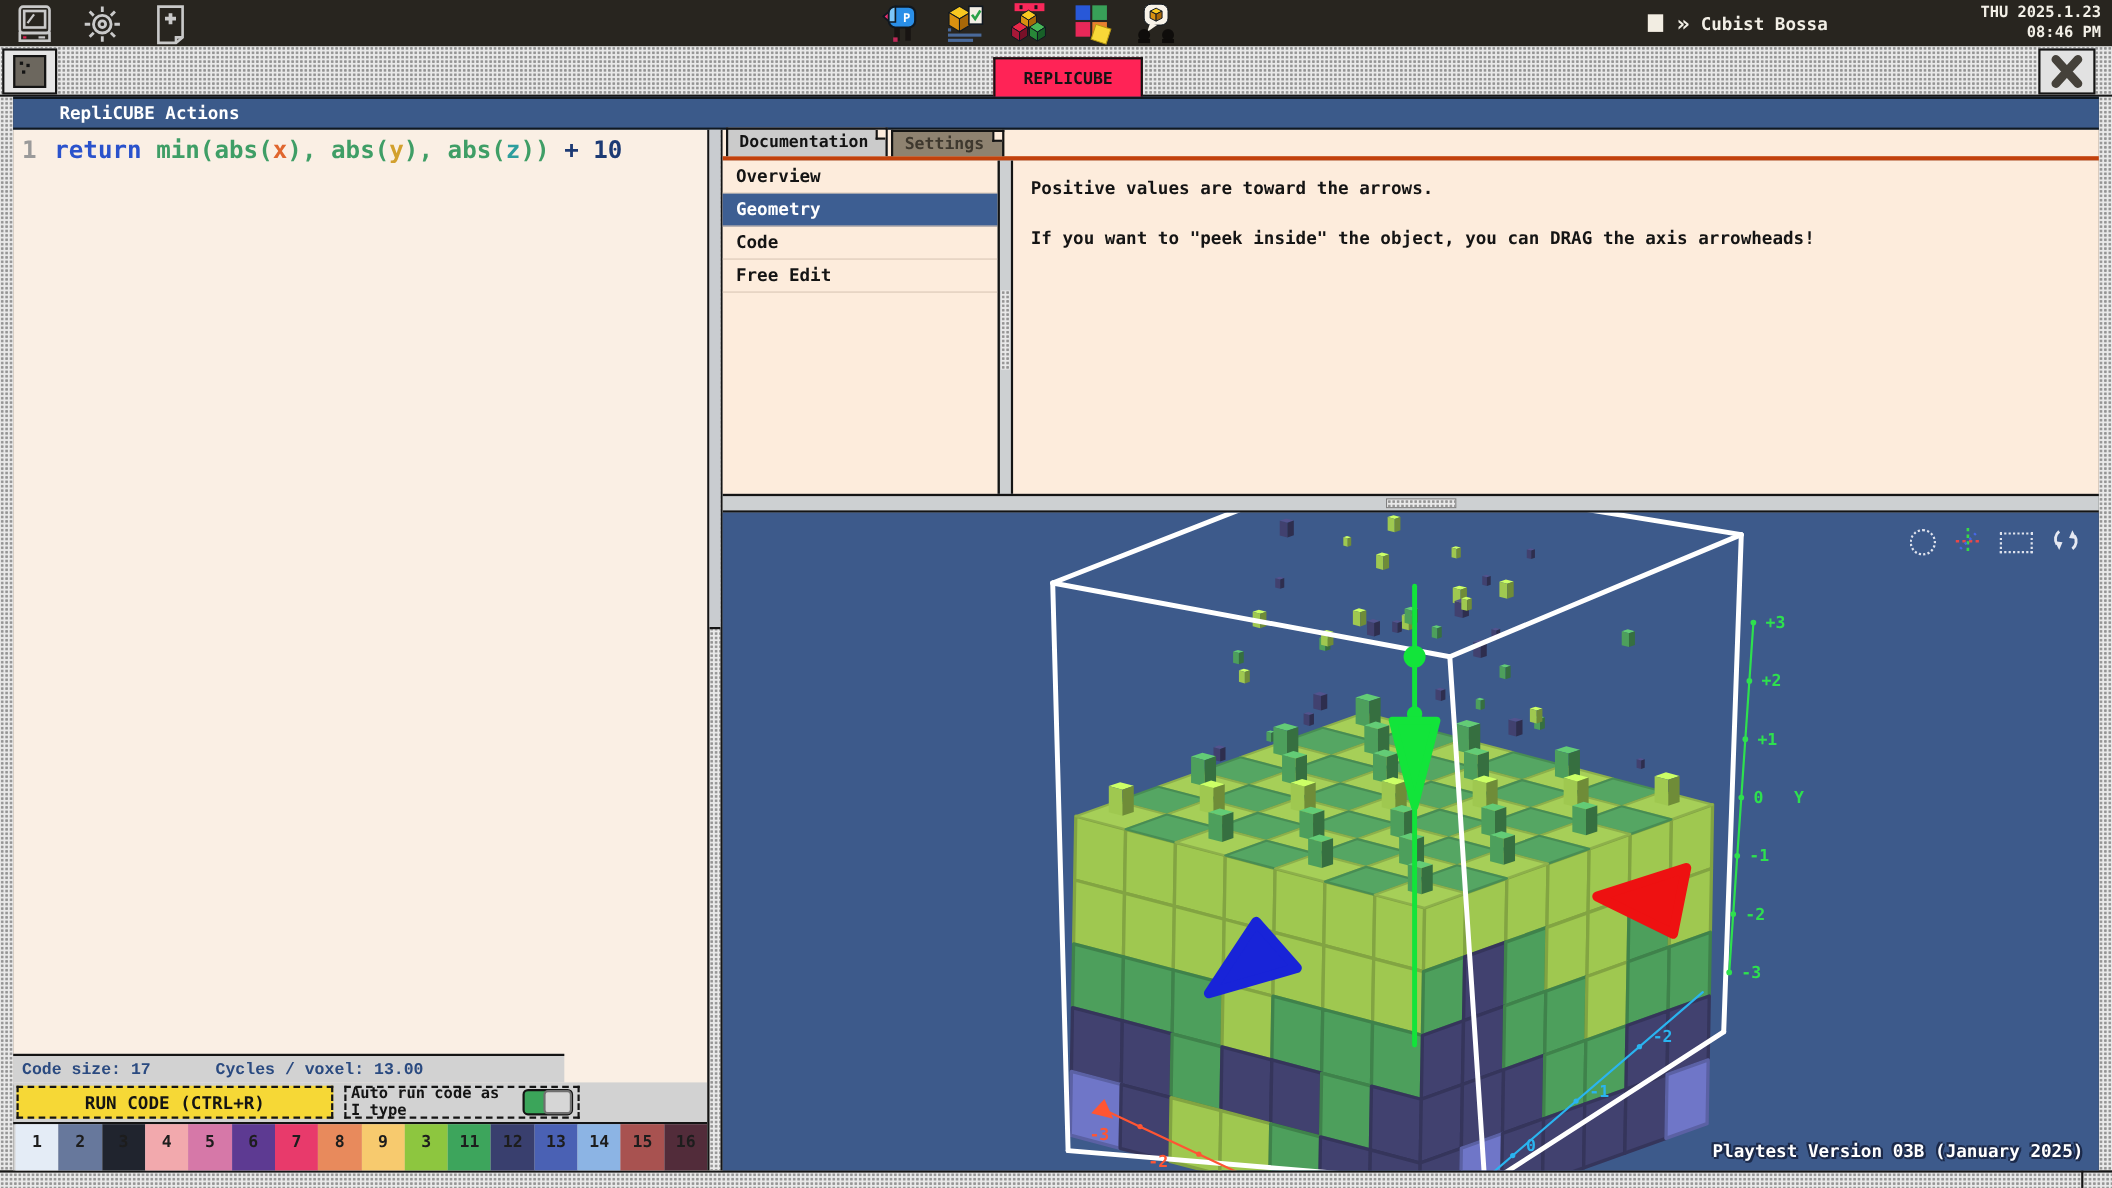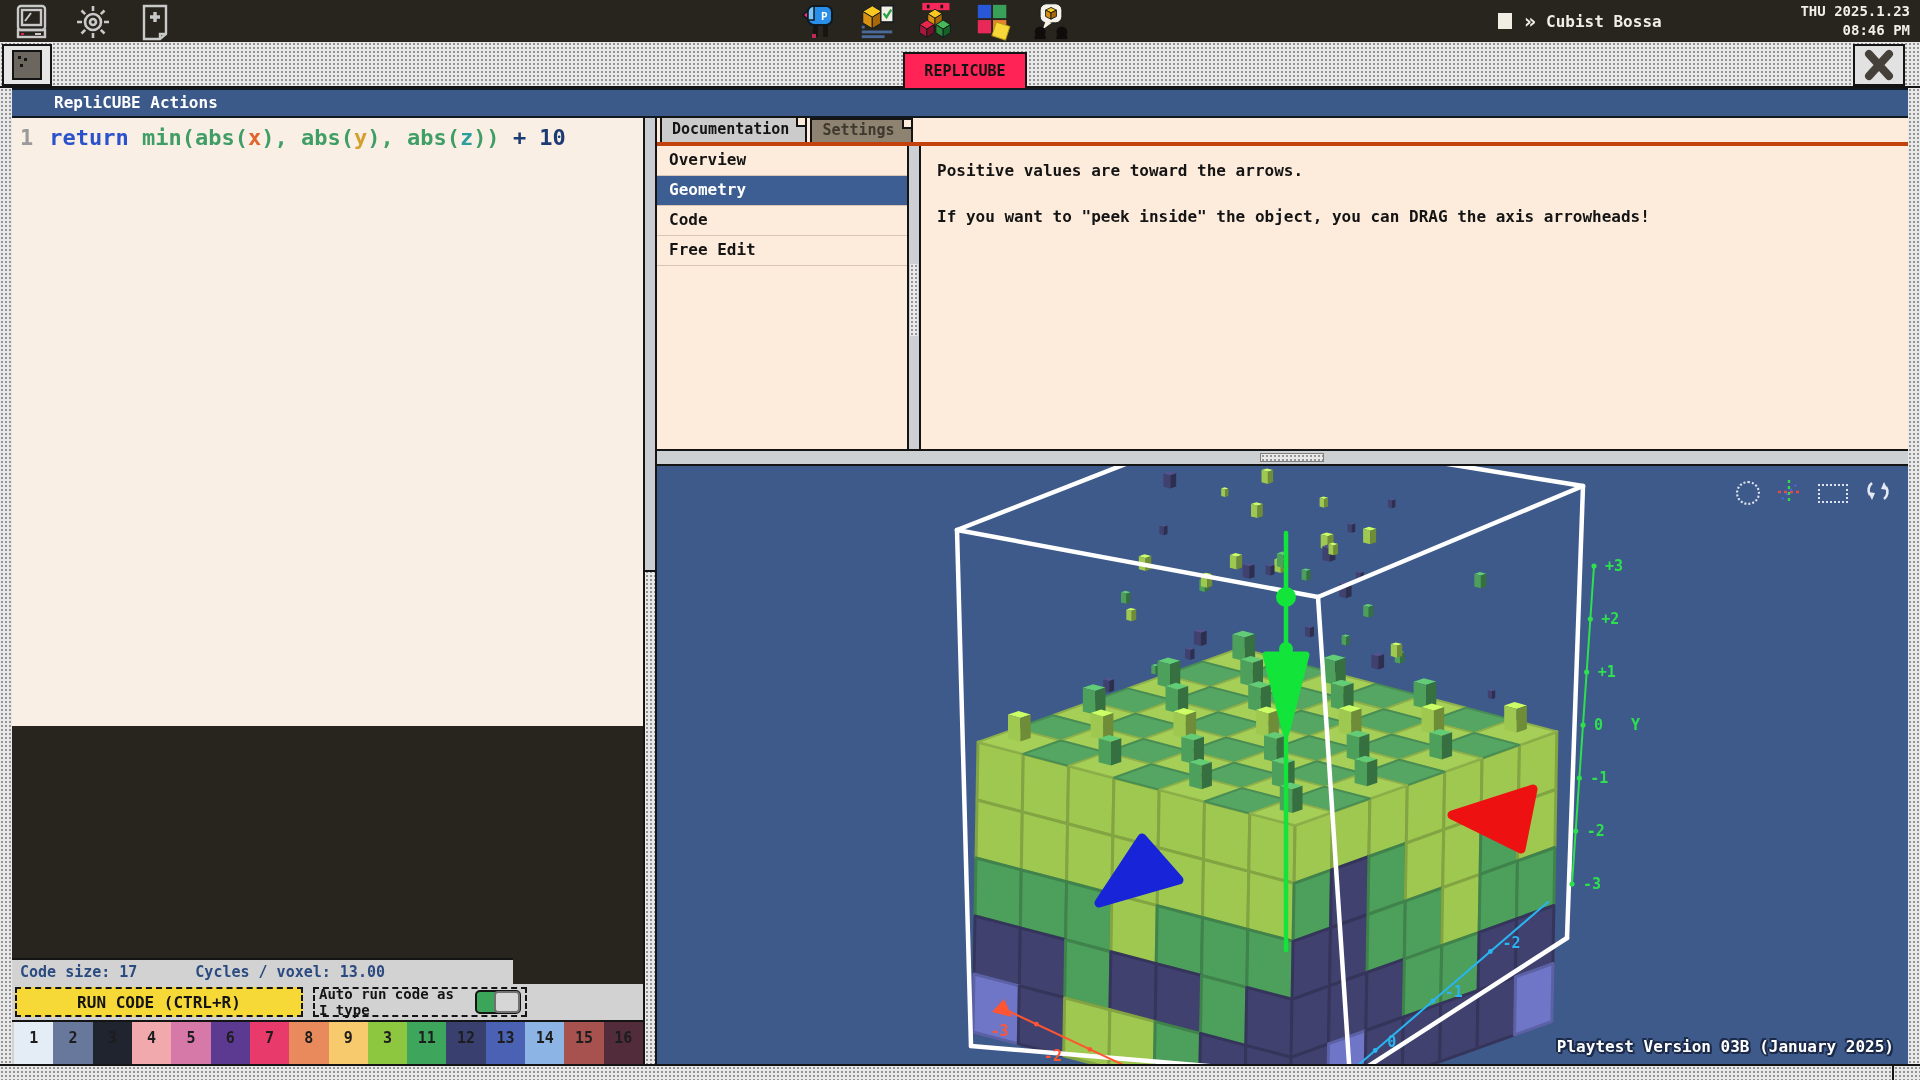--- a/index.html
+++ b/index.html
@@ -18,39 +18,39 @@
   .np-square{width:14px;height:16px;background:#f2ede2;display:inline-block;}
   .np-chev{font-size:20px;letter-spacing:-2px;}
   .tb-clock{position:absolute;right:10px;top:2px;text-align:right;color:#f2efe6;
             font-size:14px;font-weight:bold;line-height:19px;white-space:pre;}
   
   .win-top{position:absolute;left:0;top:42px;width:1920px;height:46px;border-bottom:2px solid #141414;box-sizing:border-box;}
   .win-menu{position:absolute;left:2px;top:44px;width:50px;height:42px;background:#e6e6e6;
             border:2px solid #141414;box-sizing:border-box;display:flex;align-items:center;justify-content:center;padding:0;}
   .win-menu .sq{width:26px;height:26px;background:#6c675e;border:2px solid #141414;position:relative;}
   .win-menu .sq i{position:absolute;left:4px;top:4px;width:3px;height:3px;background:#141414;box-shadow:6px 2px 0 #141414,2px 8px 0 #141414;}
-  .win-tab{position:absolute;left:903px;top:52px;width:124px;height:36px;background:#ff2356;
+  .win-tab{position:absolute;left:903px;top:52px;width:136px;height:36px;background:#ff2356;
            border:2px solid #141414;border-bottom:none;box-sizing:border-box;color:#141414;
            font-size:15px;font-weight:bold;display:flex;align-items:center;justify-content:center;}
   .win-close{position:absolute;left:1853px;top:44px;width:52px;height:42px;background:#e2e2e2;
              border:2px solid #141414;box-sizing:border-box;display:flex;align-items:center;justify-content:center;padding:0;}
   .win-side{position:absolute;top:88px;width:12px;height:976px;}
   .win-bottom{position:absolute;left:0;top:1064px;width:1920px;height:16px;border-top:2px solid #141414;box-sizing:border-box;}
   .win-corner{position:absolute;left:1892px;top:1064px;width:28px;height:16px;border-top:2px solid #141414;
               border-left:2px solid #141414;box-sizing:border-box;}
   .titlebar{position:absolute;left:12px;top:88px;width:1896px;height:30px;background:#3b5a8a;
             border-top:2px solid #101820;border-bottom:2px solid #101820;box-sizing:border-box;
             color:#fff;font-size:16px;font-weight:bold;line-height:26px;padding-left:42px;}
   
-  .editor{position:absolute;left:12px;top:118px;width:631px;height:608px;background:#faefe4;}
+  .editor{position:absolute;left:12px;top:118px;width:631px;height:868px;background:#faefe4;}
   .code-line{padding:7px 0 0 8px;font-size:22px;font-weight:600;white-space:pre;}
   .ln{color:#9a9a9a;margin-right:16px;}
   .statusbar{position:absolute;left:12px;top:958px;width:501px;height:26px;background:#d2d2d2;
              border-top:2px solid #141414;box-sizing:border-box;display:flex;justify-content:space-between;
-             align-items:center;padding:0 128px 0 8px;color:#2a4a80;font-size:15px;font-weight:bold;}
+             align-items:center;padding:0 128px 0 8px;color:#2a4a80;font-size:15px;font-weight:bold;font-family:Liberation Mono, monospace;}
   .runrow{position:absolute;left:12px;top:984px;width:631px;height:36px;background:#d2d2d2;}
   .runbtn{position:absolute;left:3px;top:3px;width:288px;height:30px;background:#f6d836;
           border:2px dashed #141414;font:bold 16px "DejaVu Sans Mono",monospace;color:#141414;}
   .autorun{position:absolute;left:301px;top:3px;width:214px;height:30px;border:2px dashed #141414;
            box-sizing:border-box;display:flex;align-items:center;gap:6px;padding:0 4px;
            font-size:14px;font-weight:bold;color:#141414;}
   .toggle{width:42px;height:20px;border:2px solid #141414;border-radius:5px;background:#3ba55a;position:relative;flex:none;}
   .knob{position:absolute;right:-1px;top:-1px;width:22px;height:18px;background:#d6d6d6;
         border:2px solid #707070;border-radius:4px;}
   .palette{position:absolute;left:12px;top:1020px;width:631px;height:44px;background:#d2d2d2;

